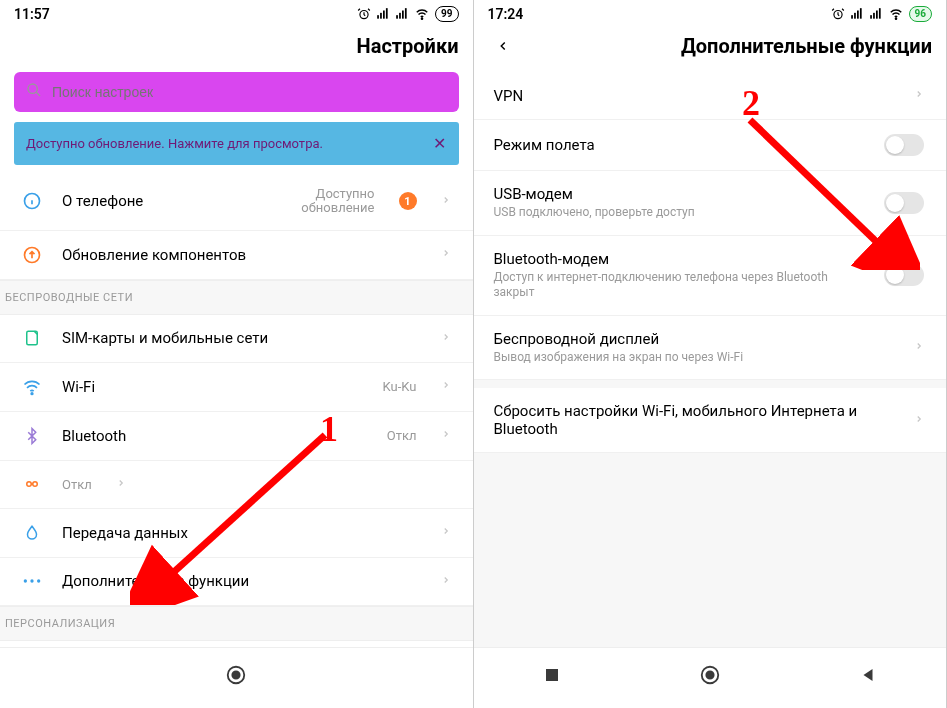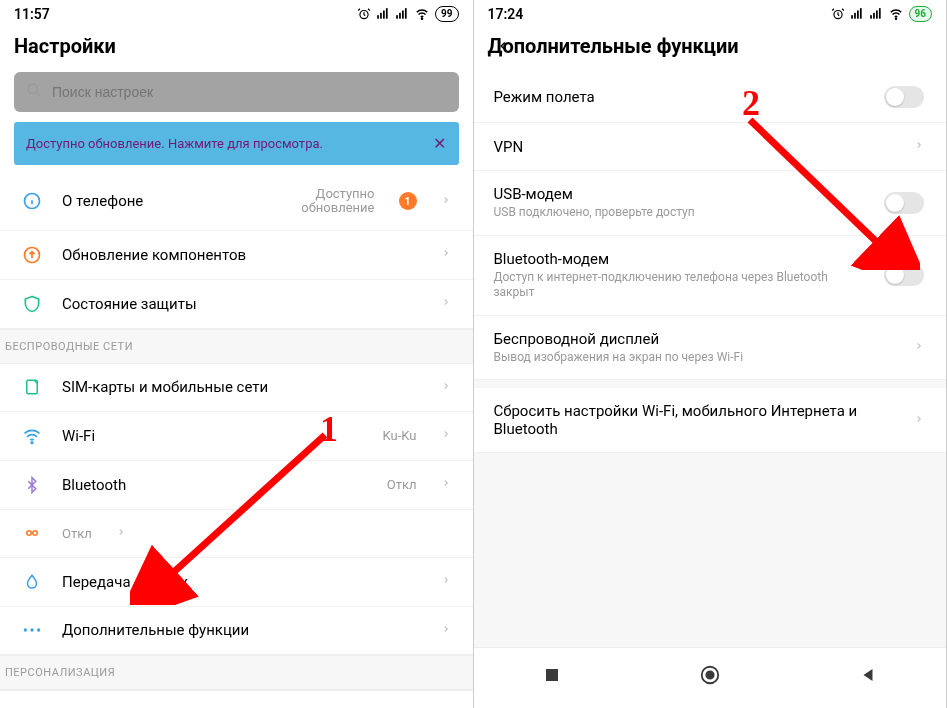--- a/index.html
+++ b/index.html
@@ -41,40 +41,40 @@
     font-size: 10px;
     line-height: 14px;
     font-weight: 700;
   }
   .battery-pill.green { border-color: #1aab3a; color: #1aab3a; background: #e6f9eb; }
 
   
   .header {
     display: flex;
     align-items: center;
-    justify-content: flex-start;
+    justify-content: flex-end;
     padding: 10px 14px 14px;
     position: relative;
   }
   .header .back {
     position: absolute;
     left: 22px;
     top: 12px;
     font-size: 20px;
   }
   .header h1 {
     font-size: 20px;
     font-weight: 700;
     color: #000;
   }
 
   
   .search {
     margin: 0 14px 10px;
-    background: #a3a3a3;
+    background: #d946ef;
     border-radius: 6px;
     display: flex;
     align-items: center;
     padding: 10px 12px;
     gap: 10px;
   }
   .search input {
     border: none;
     background: transparent;
     outline: none;
@@ -266,33 +266,20 @@
         </svg>
       </span>
     <div class="text">
         <span class="title">Обновление компонентов</span>
       </div>
     <span class="chevron"><svg width="10" height="14" viewBox="0 0 24 24" fill="none" stroke="#c7c7c7" stroke-width="3">
           <path d="m9 18 6-6-6-6"></path>
         </svg></span>
   </div>
 
-  <div class="row">
-    <span class="icon-slot">
-        <svg width="20" height="20" viewBox="0 0 24 24" fill="none" stroke="#1ec28b" stroke-width="2">
-          <path d="M12 3 4 6v5c0 5 3.4 9 8 10 4.6-1 8-5 8-10V6l-8-3z"></path>
-        </svg>
-      </span>
-    <div class="text">
-        <span class="title">Состояние защиты</span>
-      </div>
-    <span class="chevron"><svg width="10" height="14" viewBox="0 0 24 24" fill="none" stroke="#c7c7c7" stroke-width="3">
-          <path d="m9 18 6-6-6-6"></path>
-        </svg></span>
-  </div>
 
   <div class="section-label">БЕСПРОВОДНЫЕ СЕТИ</div>
 
   <div class="row">
     <span class="icon-slot">
         <svg width="18" height="18" viewBox="0 0 24 24" fill="none" stroke="#1ec28b" stroke-width="2">
           <rect x="5" y="3" width="14" height="18" rx="2"></rect>
           <path d="M15 3l4 4"></path>
         </svg>
       </span>
@@ -428,34 +415,34 @@
   </div>
 
   <div class="header">
     <span class="back"><svg width="14" height="20" viewBox="0 0 24 24" fill="none" stroke="#000" stroke-width="2.5">
           <path d="m15 18-6-6 6-6"></path>
         </svg></span>
     <h1>Дополнительные функции</h1>
   </div>
 
   <div class="phone2-body">
-    <div class="row">
-      <div class="text">
-          <span class="title">Режим полета</span>
-        </div>
-      <div class="toggle"></div>
-    </div>
-
     <div class="row">
       <div class="text">
           <span class="title">VPN</span>
         </div>
       <span class="chevron"><svg width="10" height="14" viewBox="0 0 24 24" fill="none" stroke="#c7c7c7" stroke-width="3">
             <path d="m9 18 6-6-6-6"></path>
           </svg></span>
+    </div>
+
+    <div class="row">
+      <div class="text">
+          <span class="title">Режим полета</span>
+        </div>
+      <div class="toggle"></div>
     </div>
 
     <div class="row">
       <div class="text">
         <span class="title">USB-модем</span>
         <span class="sub">USB подключено, проверьте доступ</span>
       </div>
       <div class="toggle"></div>
     </div>
 

